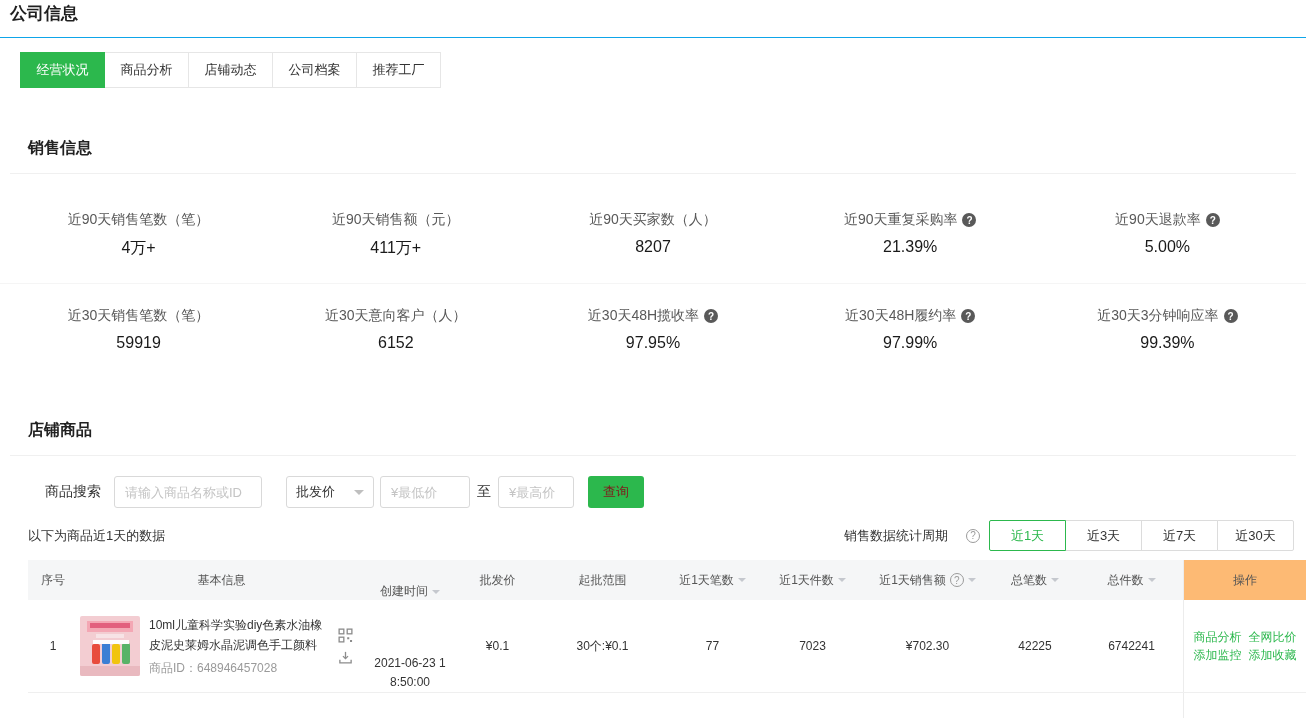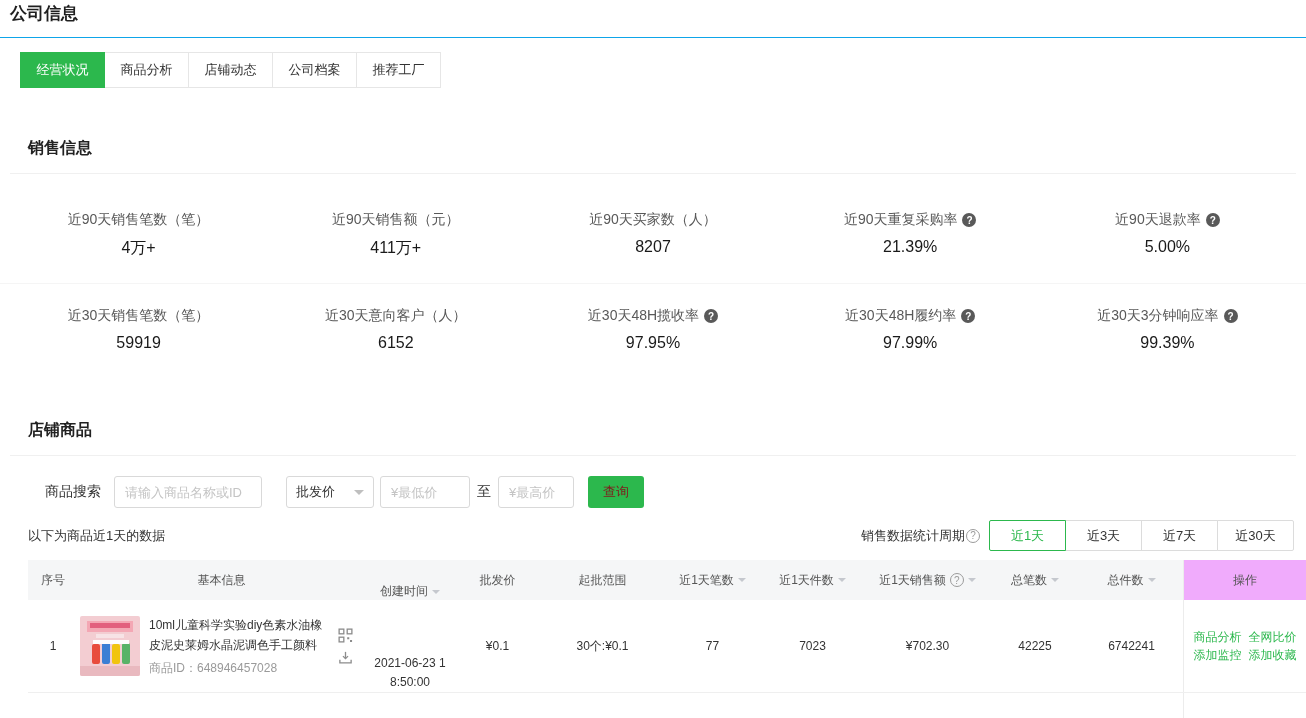--- a/index.html
+++ b/index.html
@@ -54,38 +54,38 @@
   .min-input { width:90px; margin-left:6px; }
   .to-label { font-size:14px; color:#333; margin:0 7px; }
   .max-input { width:76px; }
   .query-btn { width:56px; height:32px; margin-left:14px; background:#2cb84d; color:#7f1d1d;
     border:none; border-radius:3px; font-size:13px; cursor:pointer; font-family:inherit; }
 
   
   .note-row { display:flex; align-items:center; justify-content:space-between; margin:12px 12px 0 28px; }
   .note-text { font-size:13px; color:#333; }
   .period-wrap { display:flex; align-items:center; gap:9px; }
-  .period-label-row { display:flex; align-items:center; gap:1px; font-size:13px; color:#333; }
+  .period-label-row { display:flex; align-items:center; gap:18px; font-size:13px; color:#333; }
   .period-group { display:flex; }
   .period-btn { min-width:77px; height:31px; line-height:29px; text-align:center; background:#fff;
     border:1px solid #dcdcdc; font-size:13px; color:#333; margin-left:-1px; cursor:pointer; }
   .period-btn:first-child { margin-left:0; border-radius:2px 0 0 2px; }
   .period-btn:last-child { border-radius:0 2px 2px 0; }
   .period-btn.active { color:#2cb84d; border-color:#2cb84d; position:relative; z-index:1; }
 
   
   .tbl { margin:9px 0 0 28px; width:1278px; font-size:12px; }
   .tr { display:flex; align-items:stretch; }
   .th-row { background:#f5f6f7; height:40px; color:#555; }
   .td-row { height:93px; border-bottom:1px solid #efefef; }
   .cell { display:flex; align-items:center; justify-content:center; text-align:center; }
   .c1{width:50px;} .c2{width:287px;} .c3{width:90px;align-items:flex-end;} .c4{width:85px;} .c5{width:125px;}
   .c6{width:95px;} .c7{width:105px;} .c8{width:125px;} .c9{width:90px;} .c10{width:103px;}
   .c11{width:123px; border-left:1px solid #ececec;}
-  .th-row .c11 { background:#f0abfc; }
+  .th-row .c11 { background:#fdba74; }
   .hdr-label { display:inline-flex; align-items:center; gap:4px; }
   .caret { width:0; height:0; border:4px solid transparent; border-top-color:#c5c8ce; margin-top:4px; }
   .created-cell { word-break:break-all; line-height:19px; padding:0 6px; }
 
   
   .product-cell { justify-content:flex-start; text-align:left; padding-left:2px; }
   .product-img { width:60px; height:60px; flex:0 0 auto; border-radius:2px; overflow:hidden; }
   .product-text { width:182px; margin-left:9px; }
   .product-title { font-size:12px; color:#333; line-height:20px; }
   .product-id { margin-top:5px; font-size:12px; color:#9a9a9a; }

